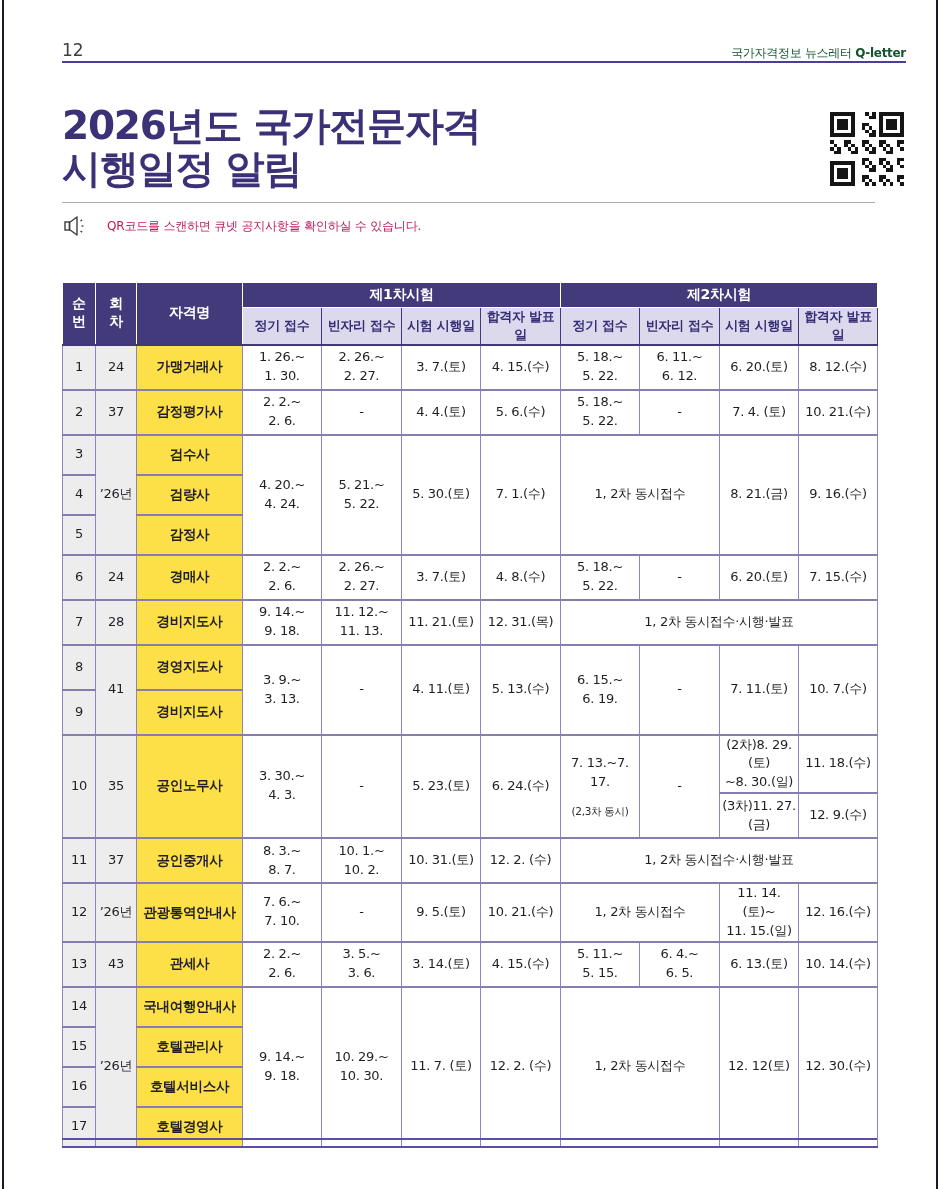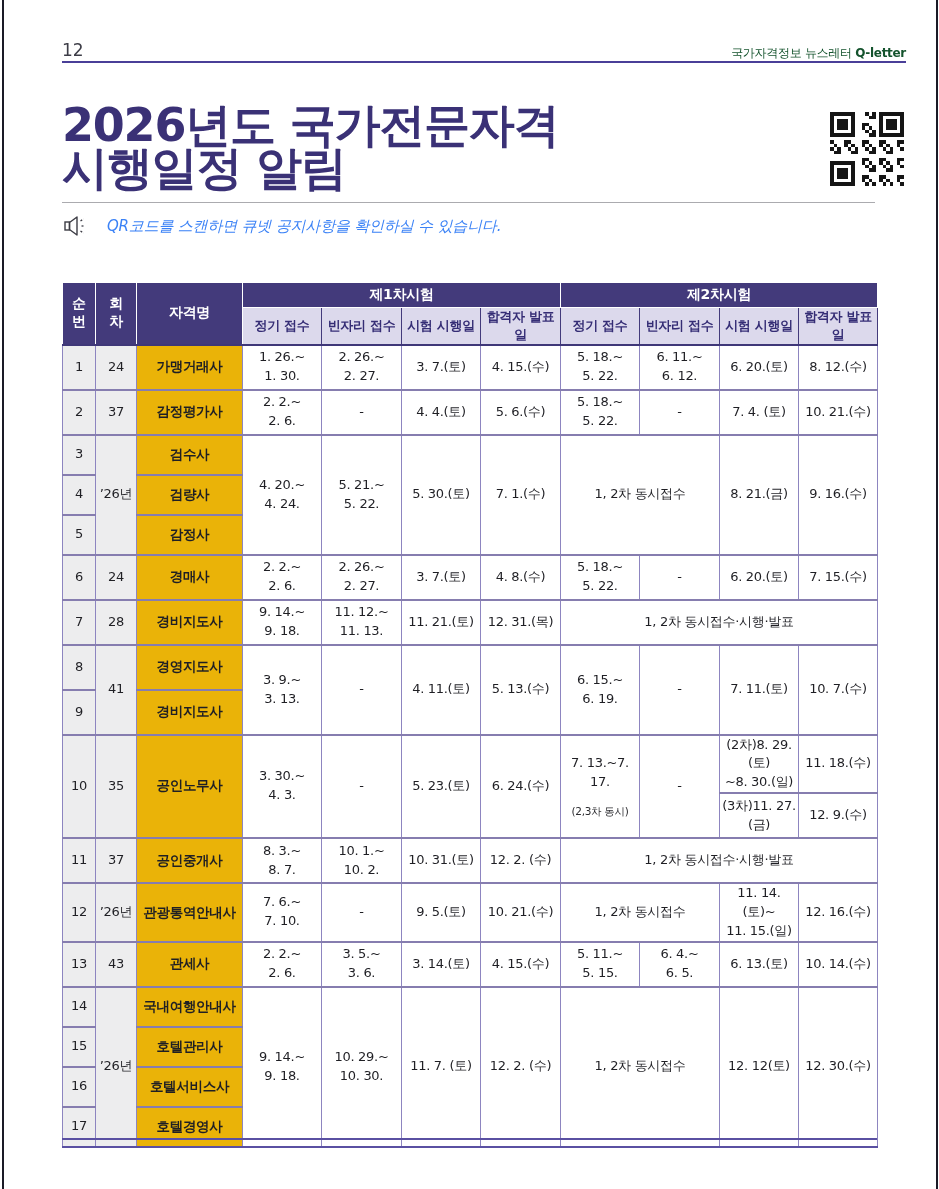--- a/index.html
+++ b/index.html
@@ -10,44 +10,44 @@
   .edge-l{position:absolute;left:2px;top:0;bottom:0;width:2px;background:#1a1a26;}
   .edge-r{position:absolute;right:1px;top:0;bottom:0;width:2px;background:#1a1a26;}
 
   .pagehead{position:absolute;left:62px;width:844px;top:40px;height:22px;}
   .pnum{position:absolute;left:0;top:0;font-size:17px;font-weight:400;color:#3d3d47;}
   .pcenter{position:absolute;left:0;right:0;top:3px;text-align:center;font-size:15px;font-weight:800;color:#4a3f98;letter-spacing:-0.4px;}
   .pright{position:absolute;right:0;top:5px;font-size:12px;color:#14532d;letter-spacing:-0.3px;}
   .pright .bold{font-weight:800;}
   .hrule{position:absolute;left:62px;width:844px;top:61px;height:2px;background:#4a3f98;}
 
-  .title{position:absolute;left:62px;top:104px;font-size:46px;line-height:43px;font-weight:800;color:#3a3176;letter-spacing:-1.2px;}
+  .title{position:absolute;left:62px;top:104px;font-size:39px;line-height:43px;font-weight:800;color:#3a3176;letter-spacing:-1.2px;}
   .qr{position:absolute;left:830px;top:112px;width:74px;height:74px;}
   .grule{position:absolute;left:62px;top:202px;width:813px;height:1px;background:#ababaf;}
 
   .note{position:absolute;left:64px;top:215px;display:flex;align-items:center;gap:17px;}
-  .note-text{font-size:15px;color:#3b82f6;letter-spacing:-0.2px;font-style:italic;}
+  .note-text{font-size:12px;color:#be185d;letter-spacing:-0.2px;}
 
   table{position:absolute;left:62px;top:283px;width:815px;border-collapse:collapse;table-layout:fixed;}
   th,td{padding:0 1px;text-align:center;vertical-align:middle;}
   thead tr.h1{height:24px;}
   thead tr.h2{height:27px;margin-top:18px;}
   thead th{background:#433a7b;color:#ffffff;font-size:14px;font-weight:700;
     border-right:1px solid #ffffff;border-bottom:1px solid #ffffff;letter-spacing:-0.3px;}
   thead tr.h2 th{background:#dcd9ec;color:#352d75;font-size:13px;font-weight:700;
     border-right:1px solid #433a7b;border-top:1px solid #ffffff;border-bottom:2px solid #3f3778;}
   tbody tr{height:45px;}
   tbody tr:nth-child(3),tbody tr:nth-child(4),tbody tr:nth-child(5),
   tbody tr:nth-child(15),tbody tr:nth-child(16),tbody tr:nth-child(17),tbody tr:nth-child(18){height:40px;}
   tbody td{border:1px solid #8d85c0;border-top-width:2px;border-top-color:#867daf;
     font-size:13px;color:#1f1f24;line-height:1.45;letter-spacing:-0.3px;background:#ffffff;}
   tbody tr:first-child td{border-top:2px solid #3f3778;}
   tbody td.last-b{border-bottom:2px solid #5a50a2;}
   td.num{background:#ededee;}
-  td.q{background:#eab308;font-weight:700;font-size:13.5px;}
+  td.q{background:#fde047;font-weight:700;font-size:13.5px;}
   .ct{white-space:pre-line;display:block;}
   .sub{display:block;font-size:10.5px;margin-top:12px;color:#2a2a2e;}
   .footrule{position:absolute;left:62px;top:1138px;width:815px;height:2px;background:#5a50a2;}
 </style>
 </head>
 <body>
 
 <div class="edge-l"></div>
 <div class="edge-r"></div>
 

